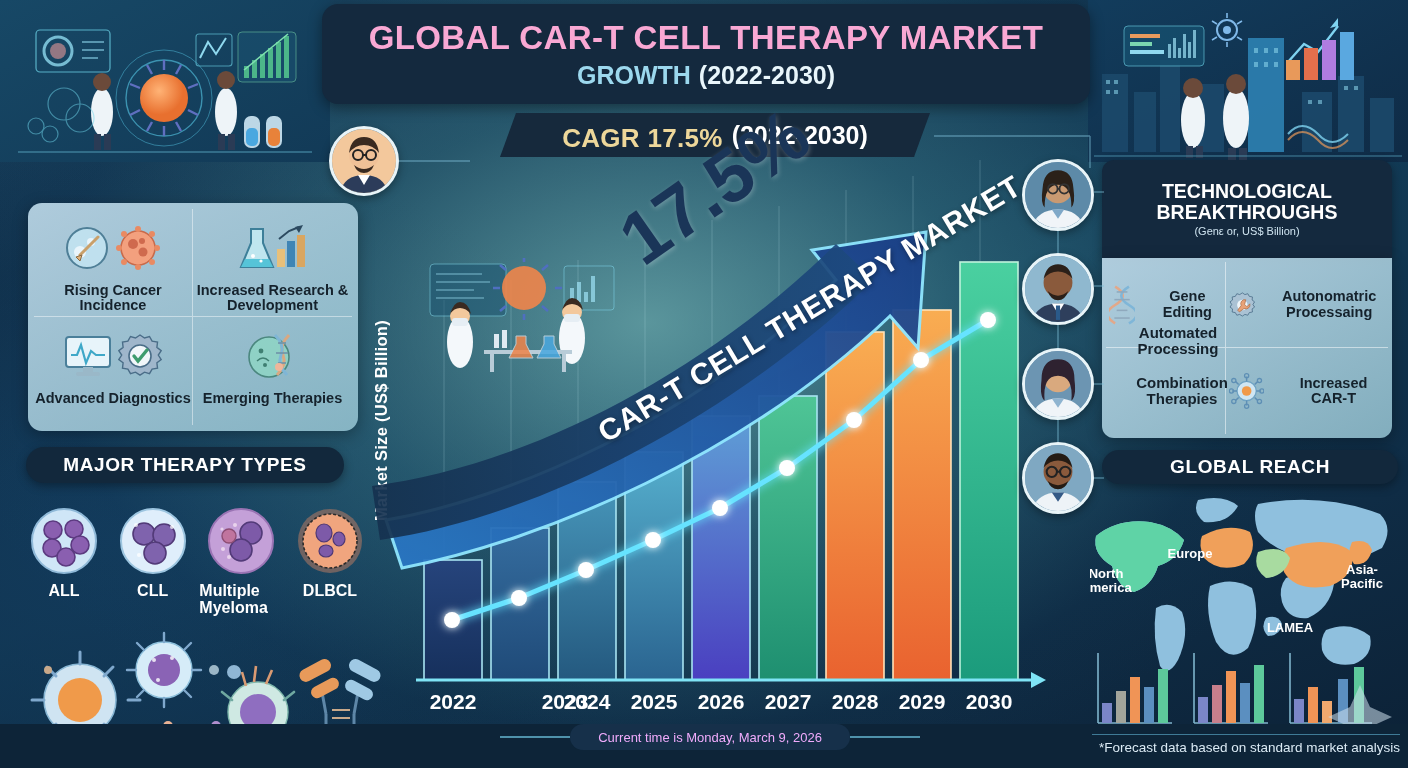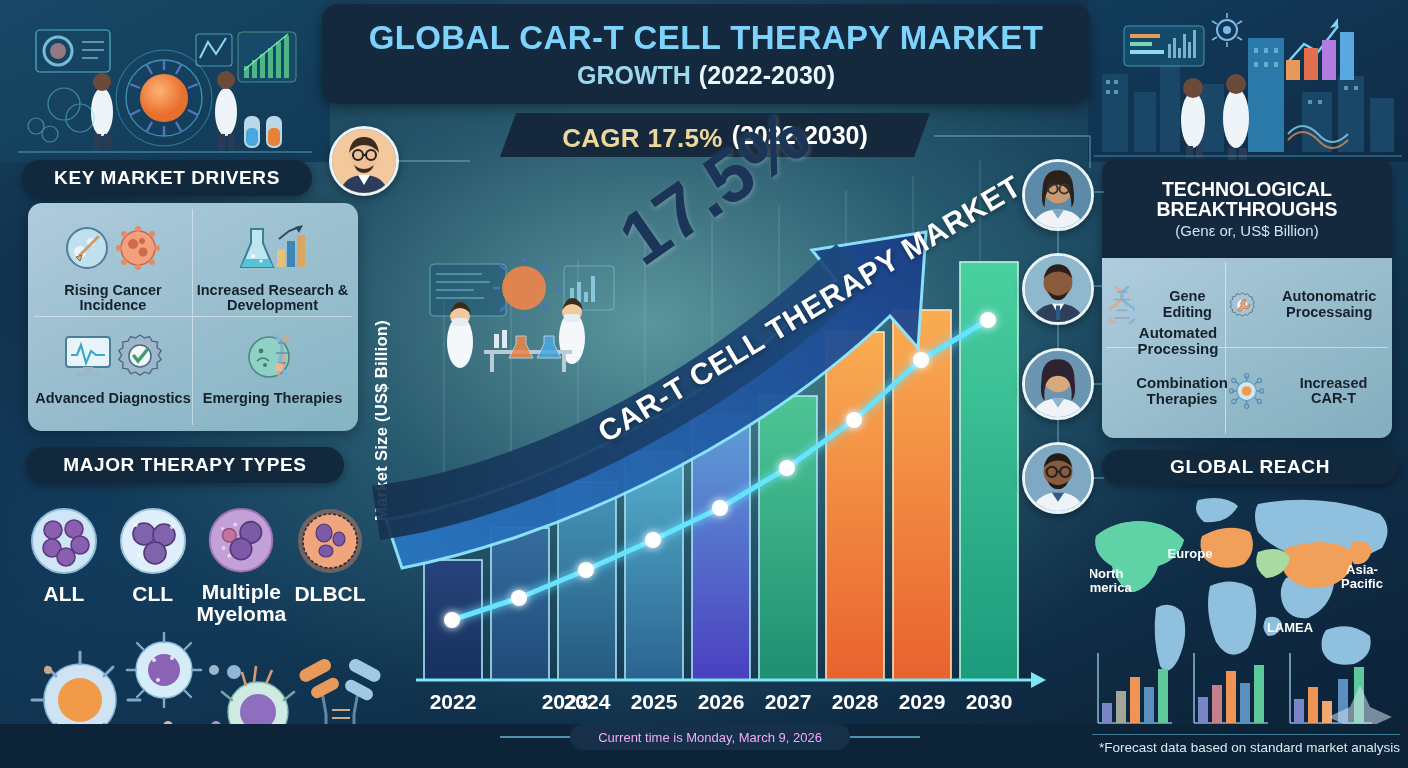--- a/index.html
+++ b/index.html
@@ -30,21 +30,21 @@
   }
   .cellLabel{color:#15222c;font-weight:bold;text-align:center;line-height:1.06;}
 
   
   #headerBar{
     position:absolute;left:322px;top:4px;width:768px;height:100px;
     background:#14293e;border-radius:16px;
     box-shadow:0 4px 14px rgba(0,0,0,.4);
     display:flex;flex-direction:column;align-items:center;justify-content:center;
   }
-  #title1{color:#7dd3fc;font-size:33px;font-weight:bold;letter-spacing:.4px;white-space:nowrap;}
+  #title1{color:#f9a8d4;font-size:33px;font-weight:bold;letter-spacing:.4px;white-space:nowrap;}
   #title2row{display:flex;gap:8px;align-items:flex-end;margin-top:4px;}
   #title2a{color:#9cd8ee;font-size:25px;font-weight:bold;}
   #title2b{color:#e9f6fb;font-size:25px;font-weight:bold;}
 
   
   #cagrBadge{
     position:absolute;left:500px;top:113px;width:430px;height:44px;
     background:#16293c;color:#fff;
     display:flex;align-items:center;justify-content:center;gap:9px;
     clip-path:polygon(16px 0,100% 0,calc(100% - 16px) 100%,0 100%);
@@ -63,32 +63,32 @@
   .kgrid{display:grid;grid-template-columns:1fr 1fr;grid-template-rows:1fr 1fr;height:100%;}
   .kcell{display:flex;flex-direction:column;align-items:center;justify-content:flex-start;padding-top:8px;position:relative;}
   .kcell .icons{height:62px;display:flex;align-items:center;justify-content:center;gap:4px;}
   .kcell .cellLabel{font-size:14.5px;margin-top:4px;}
   .kgrid .kcell:nth-child(1),.kgrid .kcell:nth-child(3){border-right:1px solid rgba(255,255,255,.45);}
   .kgrid .kcell:nth-child(1),.kgrid .kcell:nth-child(2){border-bottom:1px solid rgba(255,255,255,.45);}
 
   
   #therapyRow{position:absolute;left:22px;top:505px;width:350px;height:120px;display:flex;justify-content:space-between;}
   .tt{width:84px;display:flex;flex-direction:column;align-items:center;}
-  .tt .cap{color:#fff;font-weight:bold;font-size:21px;text-align:center;line-height:1.04;margin-top:6px;}
+  .tt .cap{color:#fff;font-weight:bold;font-size:16px;line-height:1.04;margin-top:6px;}
   #cellRow{position:absolute;left:18px;top:630px;width:370px;height:120px;}
 
   
   #techHead{
     position:absolute;left:1102px;top:160px;width:290px;height:98px;
     background:#14293e;border-radius:12px 12px 0 0;
     display:flex;flex-direction:column;align-items:center;justify-content:center;
     box-shadow:0 3px 10px rgba(0,0,0,.35);
   }
   #techHead .t{color:#fff;font-weight:bold;font-size:19.5px;line-height:1.05;text-align:center;}
-  #techHead .s{color:#cfe4f0;font-size:15px;margin-top:3px;}
+  #techHead .s{color:#cfe4f0;font-size:11px;margin-top:3px;}
   #techPanel{position:absolute;left:1102px;top:258px;width:290px;height:180px;border-radius:0 0 12px 12px;padding:4px;}
   .tgrid{display:grid;grid-template-columns:1fr 1fr;grid-template-rows:1fr 1fr;height:100%;}
   .tcell{display:flex;align-items:center;justify-content:center;gap:18px;padding:3px;}
   .tcell .cellLabel{font-size:14.5px;}
   .tgrid .tcell:nth-child(1),.tgrid .tcell:nth-child(3){border-right:1px solid rgba(255,255,255,.5);}
   .tgrid .tcell:nth-child(1),.tgrid .tcell:nth-child(2){border-bottom:1px solid rgba(255,255,255,.5);}
   #techOverlayA{position:absolute;left:1108px;top:325px;width:140px;color:#15222c;font-weight:bold;font-size:15px;text-align:center;line-height:1.06;}
   #techOverlayB{position:absolute;left:1112px;top:375px;width:140px;color:#15222c;font-weight:bold;font-size:15px;text-align:center;line-height:1.06;}
   #yAxisLabel{
     position:absolute;left:366px;top:270px;width:30px;height:300px;
@@ -307,21 +307,20 @@
           <line x1="31" y1="26" x2="34" y2="26"></line>
         </g>
     </svg>
   </div>
 
   <div id="cagrBadge">
     <span class="gold">CAGR 17.5%</span>
     <span class="wht">(2022-2030)</span>
   </div>
 
-  <div class="pill" id="kmdPill">KEY MARKET DRIVERS</div>
   <div class="panel" id="kmdPanel">
     <div class="kgrid">
       <div class="kcell">
         <div class="icons">
           <svg width="46" height="46" viewBox="0 0 46 46">
               <circle cx="23" cy="23" r="20" fill="#bfe0ee" stroke="#4f7f97" stroke-width="2"></circle>
             <circle cx="16" cy="27" r="6" fill="#e9f5fb"></circle>
               <circle cx="27" cy="17" r="4" fill="#e9f5fb"></circle>
             <path d="M16 30 L34 12" stroke="#c9a06a" stroke-width="3" stroke-linecap="round"></path>
             <path d="M12 32 l6 -2 l-2 6z" fill="#e0b27c" stroke="#8a6a42"></path>

